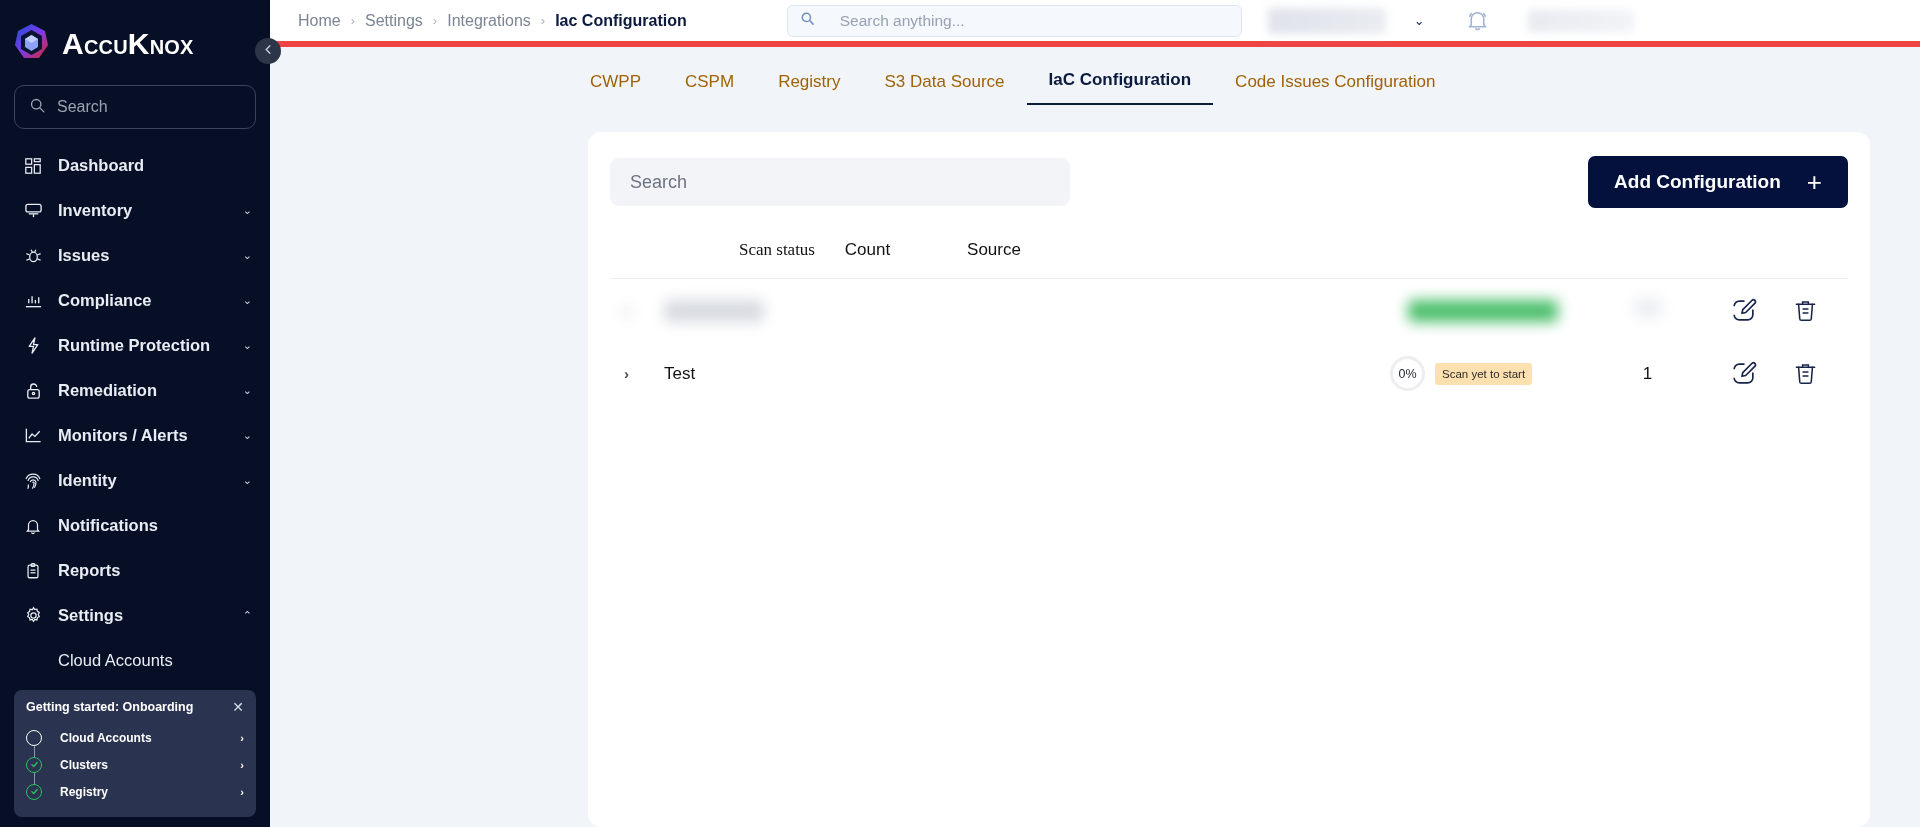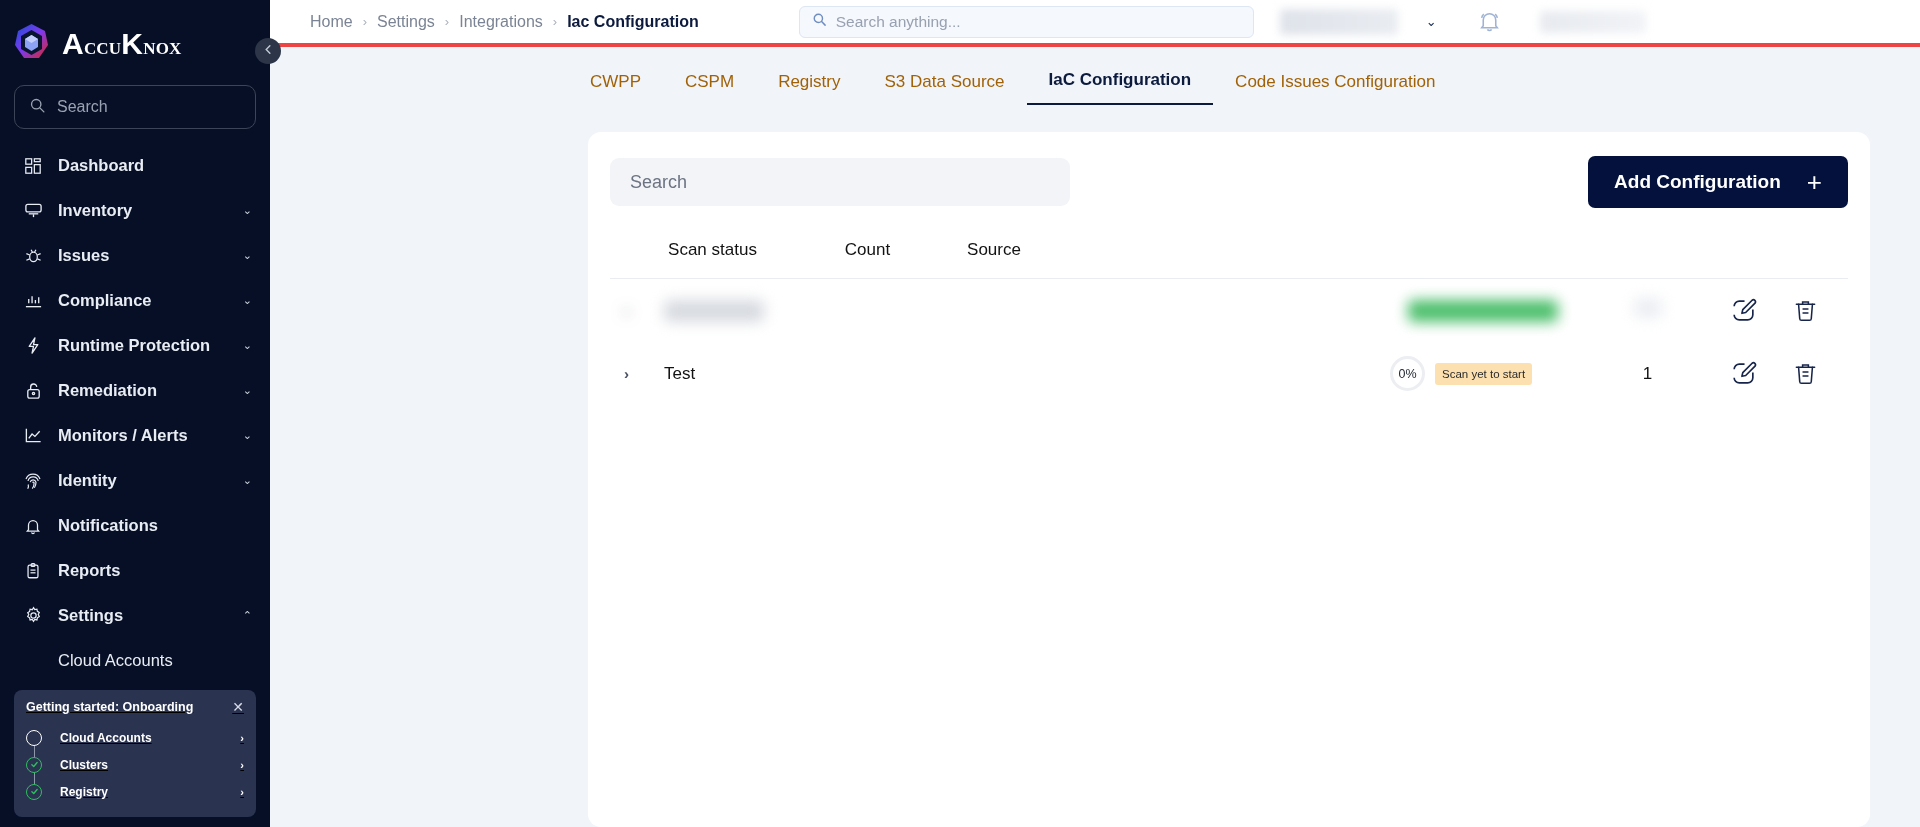--- a/index.html
+++ b/index.html
@@ -21,21 +21,21 @@
   }
   .brand {
     display: flex; align-items: center; gap: 9px;
     padding: 22px 0 12px 10px;
   }
   .brand-logo { width: 43px; height: 43px; position: relative; flex: 0 0 43px; }
   .brand-name {
     color: #ffffff; font-size: 30px; font-weight: 700;
     letter-spacing: .2px; line-height: 1;
   }
-  .brand-name .sm { font-size: 17px; font-family: Liberation Serif, serif; }
+  .brand-name .sm { font-size: 20px; }
 
   .side-search {
     margin: 8px 14px 14px 14px;
     height: 44px;
     border: 1px solid #3b4557; border-radius: 10px;
     display: flex; align-items: center; gap: 11px;
     padding: 0 14px;
     background: transparent;
   }
   .side-search .ph { color: #9aa3b2; font-size: 16px; }
@@ -63,21 +63,20 @@
     display: flex; align-items: center; justify-content: center;
     font-size: 12px; cursor: pointer; z-index: 30;
   }
 
   
   .onboard {
     position: absolute; left: 14px; bottom: 10px;
     width: 242px;
     background: #2a3350; border-radius: 8px;
     padding: 10px 12px 12px 12px;
-    text-decoration: underline;
   }
   .onboard-head {
     display: flex; align-items: center; justify-content: space-between;
     margin-bottom: 10px;
   }
   .onboard-title { color: #ffffff; font-size: 12.5px; font-weight: 700; }
   .onboard-close { color: #d6dbe8; font-size: 14px; cursor: pointer; line-height: 1; }
   .steps { position: relative; }
   .step {
     display: flex; align-items: center;
@@ -97,33 +96,33 @@
     position: absolute; left: 7.5px; top: 14px; bottom: 14px;
     width: 1.4px; background: #8f97ad; z-index: 1;
   }
 
   
   .main { flex: 1 1 auto; height: 827px; display: flex; flex-direction: column; background: #f1f4f9; min-width: 0; }
 
   .topbar {
     height: 47px; background: #ffffff;
     display: flex; align-items: center;
-    border-bottom: 4px solid #ef4444;
-    padding: 0 22px 0 40px;
+    border-bottom: 6px solid #ef4444;
+    padding: 0 22px 0 28px;
     flex: 0 0 47px;
   }
   .crumbs { display: flex; align-items: center; gap: 10px; font-size: 16px; }
   .crumb { color: #7b8494; }
   .crumb.active { color: #0b1a3d; font-weight: 700; }
   .crumb-sep { color: #aab2c0; font-size: 13px; }
 
   .top-search {
     width: 455px; height: 32px; margin-left: 100px;
     background: #f5f8fd; border: 1px solid #dde6f3; border-radius: 6px;
-    display: flex; align-items: center; gap: 9px; padding: 0 12px;
+    display: flex; align-items: center; gap: 25px; padding: 0 12px;
   }
   .top-search .ph { color: #98a1b1; font-size: 15.5px; }
 
   .tenant {
     margin-left: 26px; width: 118px; height: 26px; border-radius: 4px;
     background: linear-gradient(90deg,#dfe3ea,#e9ecf1);
     filter: blur(4px);
   }
   .tenant-caret { margin-left: 28px; color: #13254d; font-size: 13px; }
   .bell-btn { margin-left: 40px; color: #9fb3d4; display: flex; align-items: center; }
@@ -166,21 +165,21 @@
   }
   .add-btn .plus { font-size: 26px; font-weight: 400; line-height: 1; }
 
   .thead {
     display: flex; align-items: center;
     padding: 32px 0 18px 0;
     border-bottom: 1px solid #e9ecf3;
     font-size: 17px; color: #121212;
   }
   .th-name { flex: 1 1 auto; padding-left: 70px; }
-  .th-status { width: 205px; text-align: center; }
+  .th-status { width: 205px; text-align: right; font-family: Liberation Serif, serif; }
   .th-count { width: 105px; text-align: center; }
   .th-actions { width: 148px; text-align: center; }
 
   .trow {
     display: flex; align-items: center;
     height: 63px; font-size: 17px; color: #121212;
   }
   .td-name { flex: 1 1 auto; display: flex; align-items: center; padding-left: 14px; }
   .row-caret { width: 40px; flex: 0 0 40px; color: #4b5160; font-size: 15px; font-weight: 700; cursor: pointer; }
   .td-status { width: 205px; display: flex; align-items: center; justify-content: flex-start; gap: 10px; }

